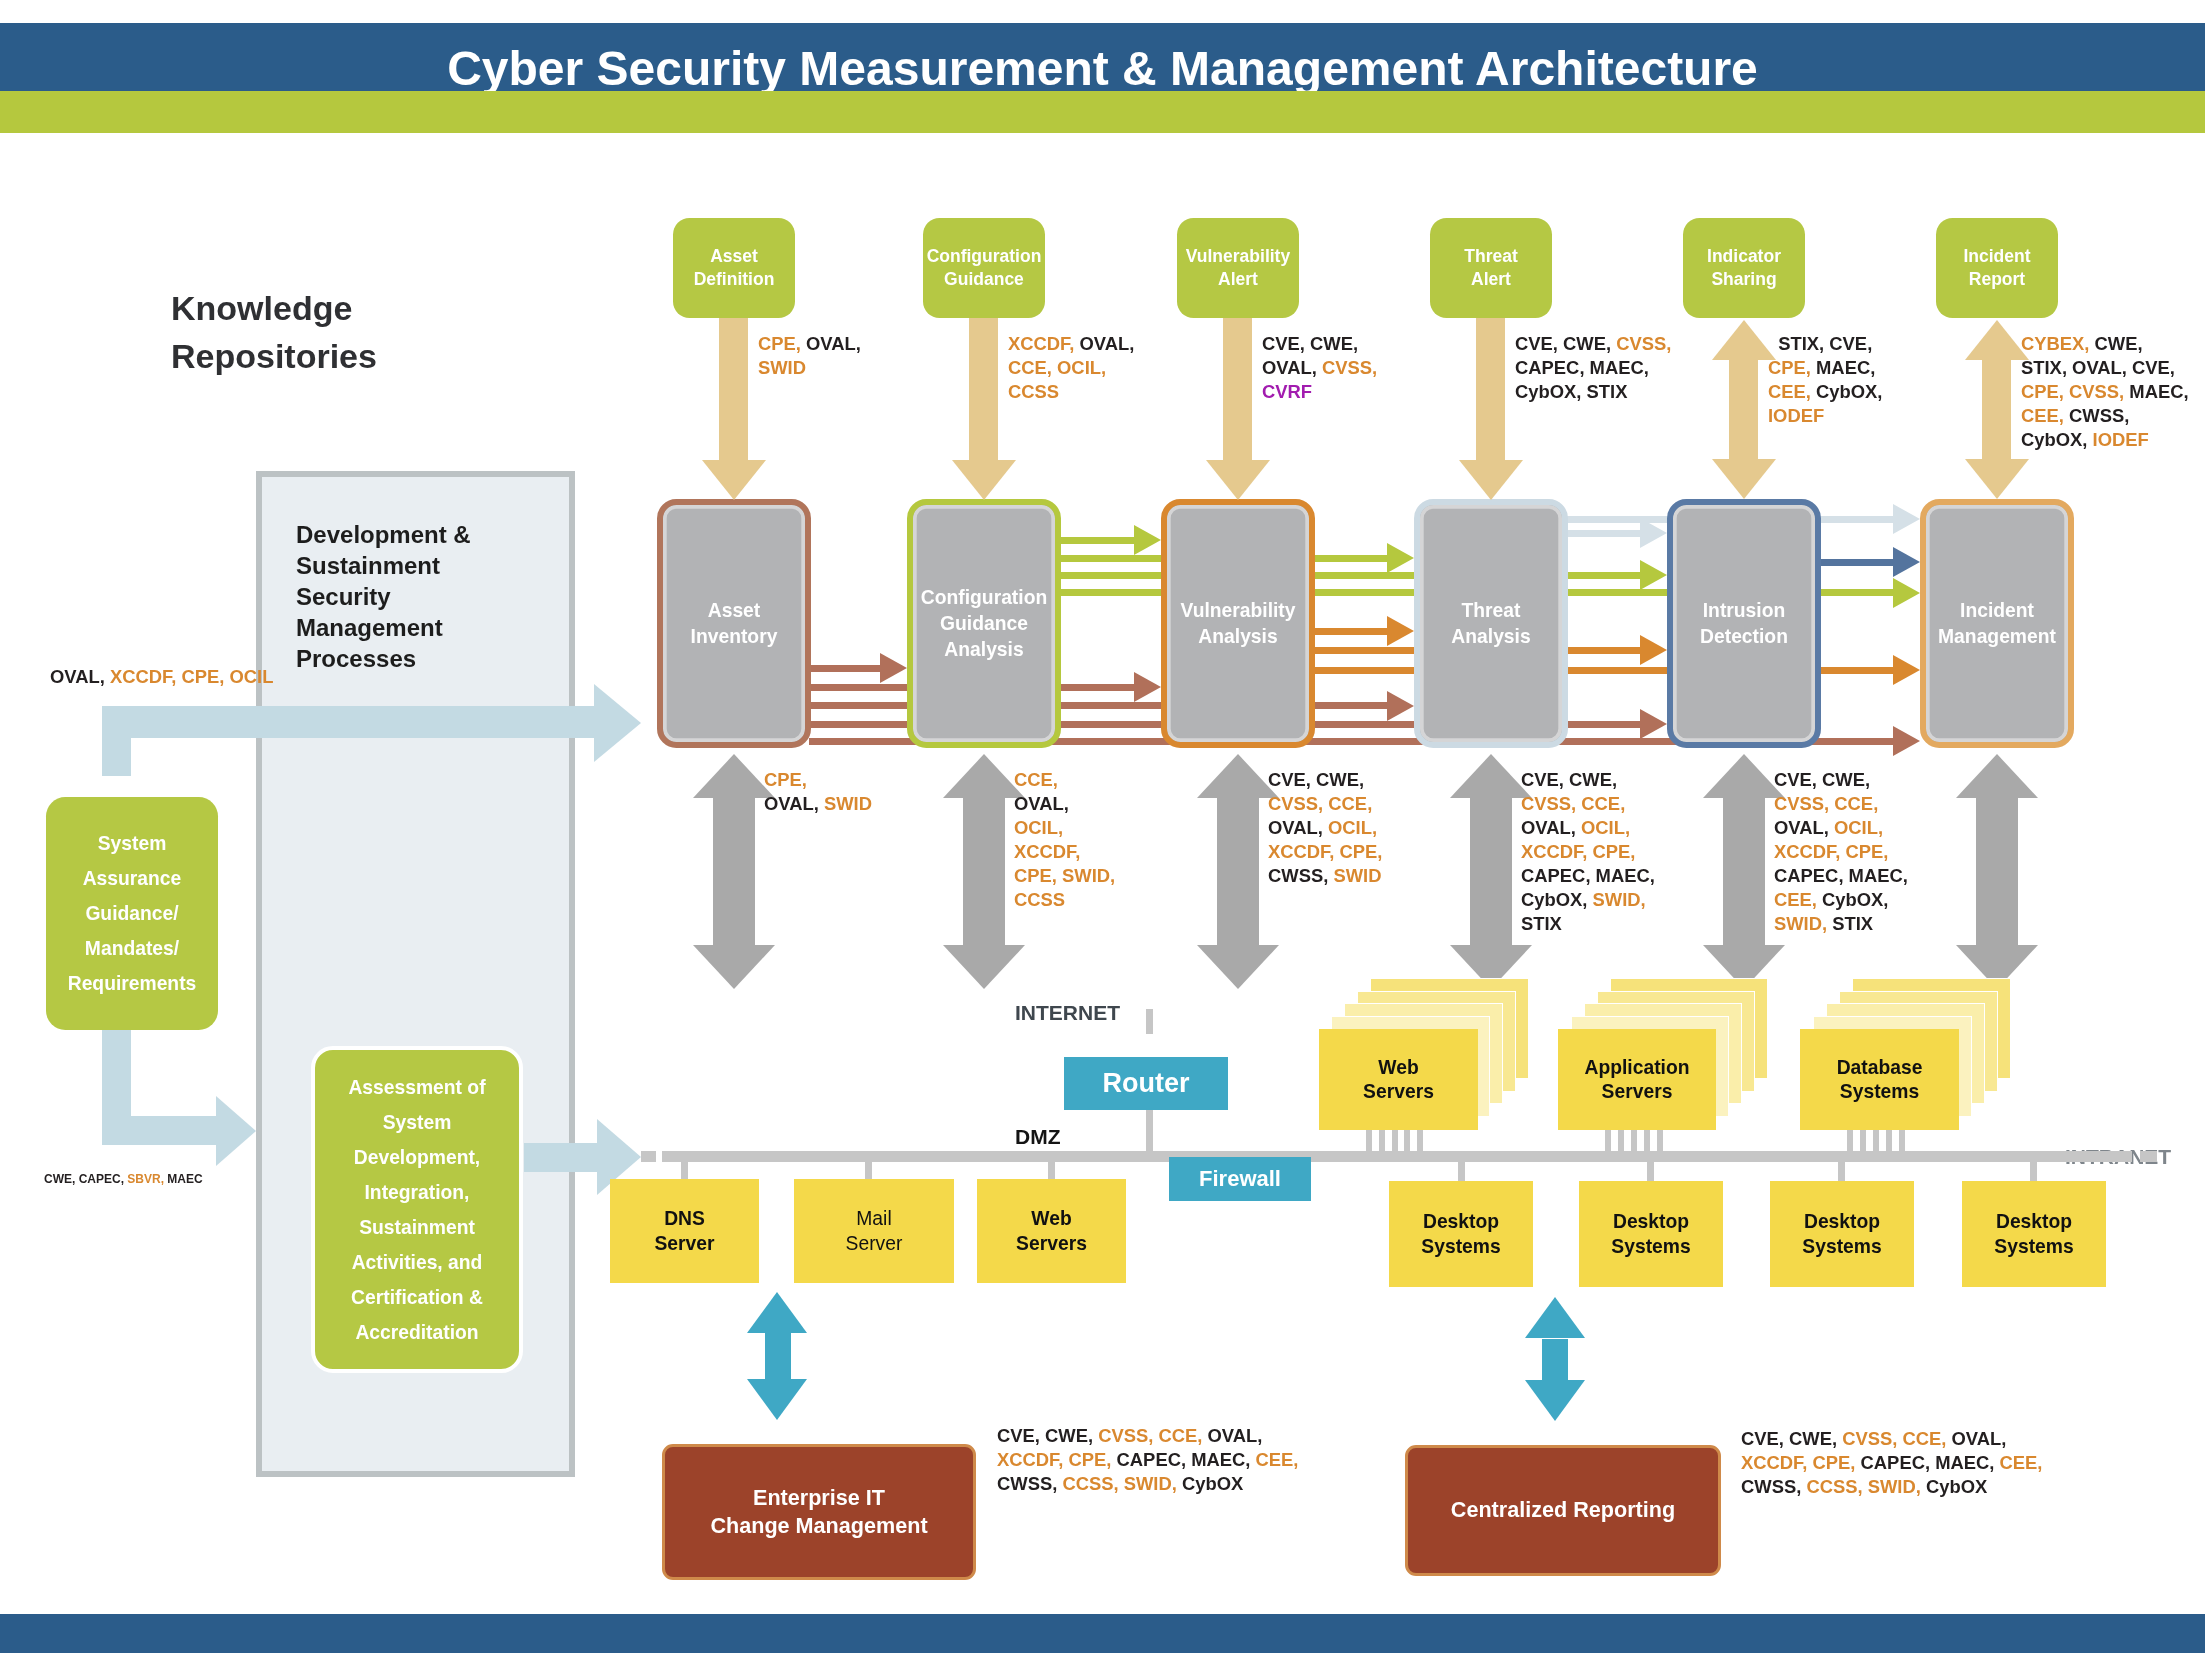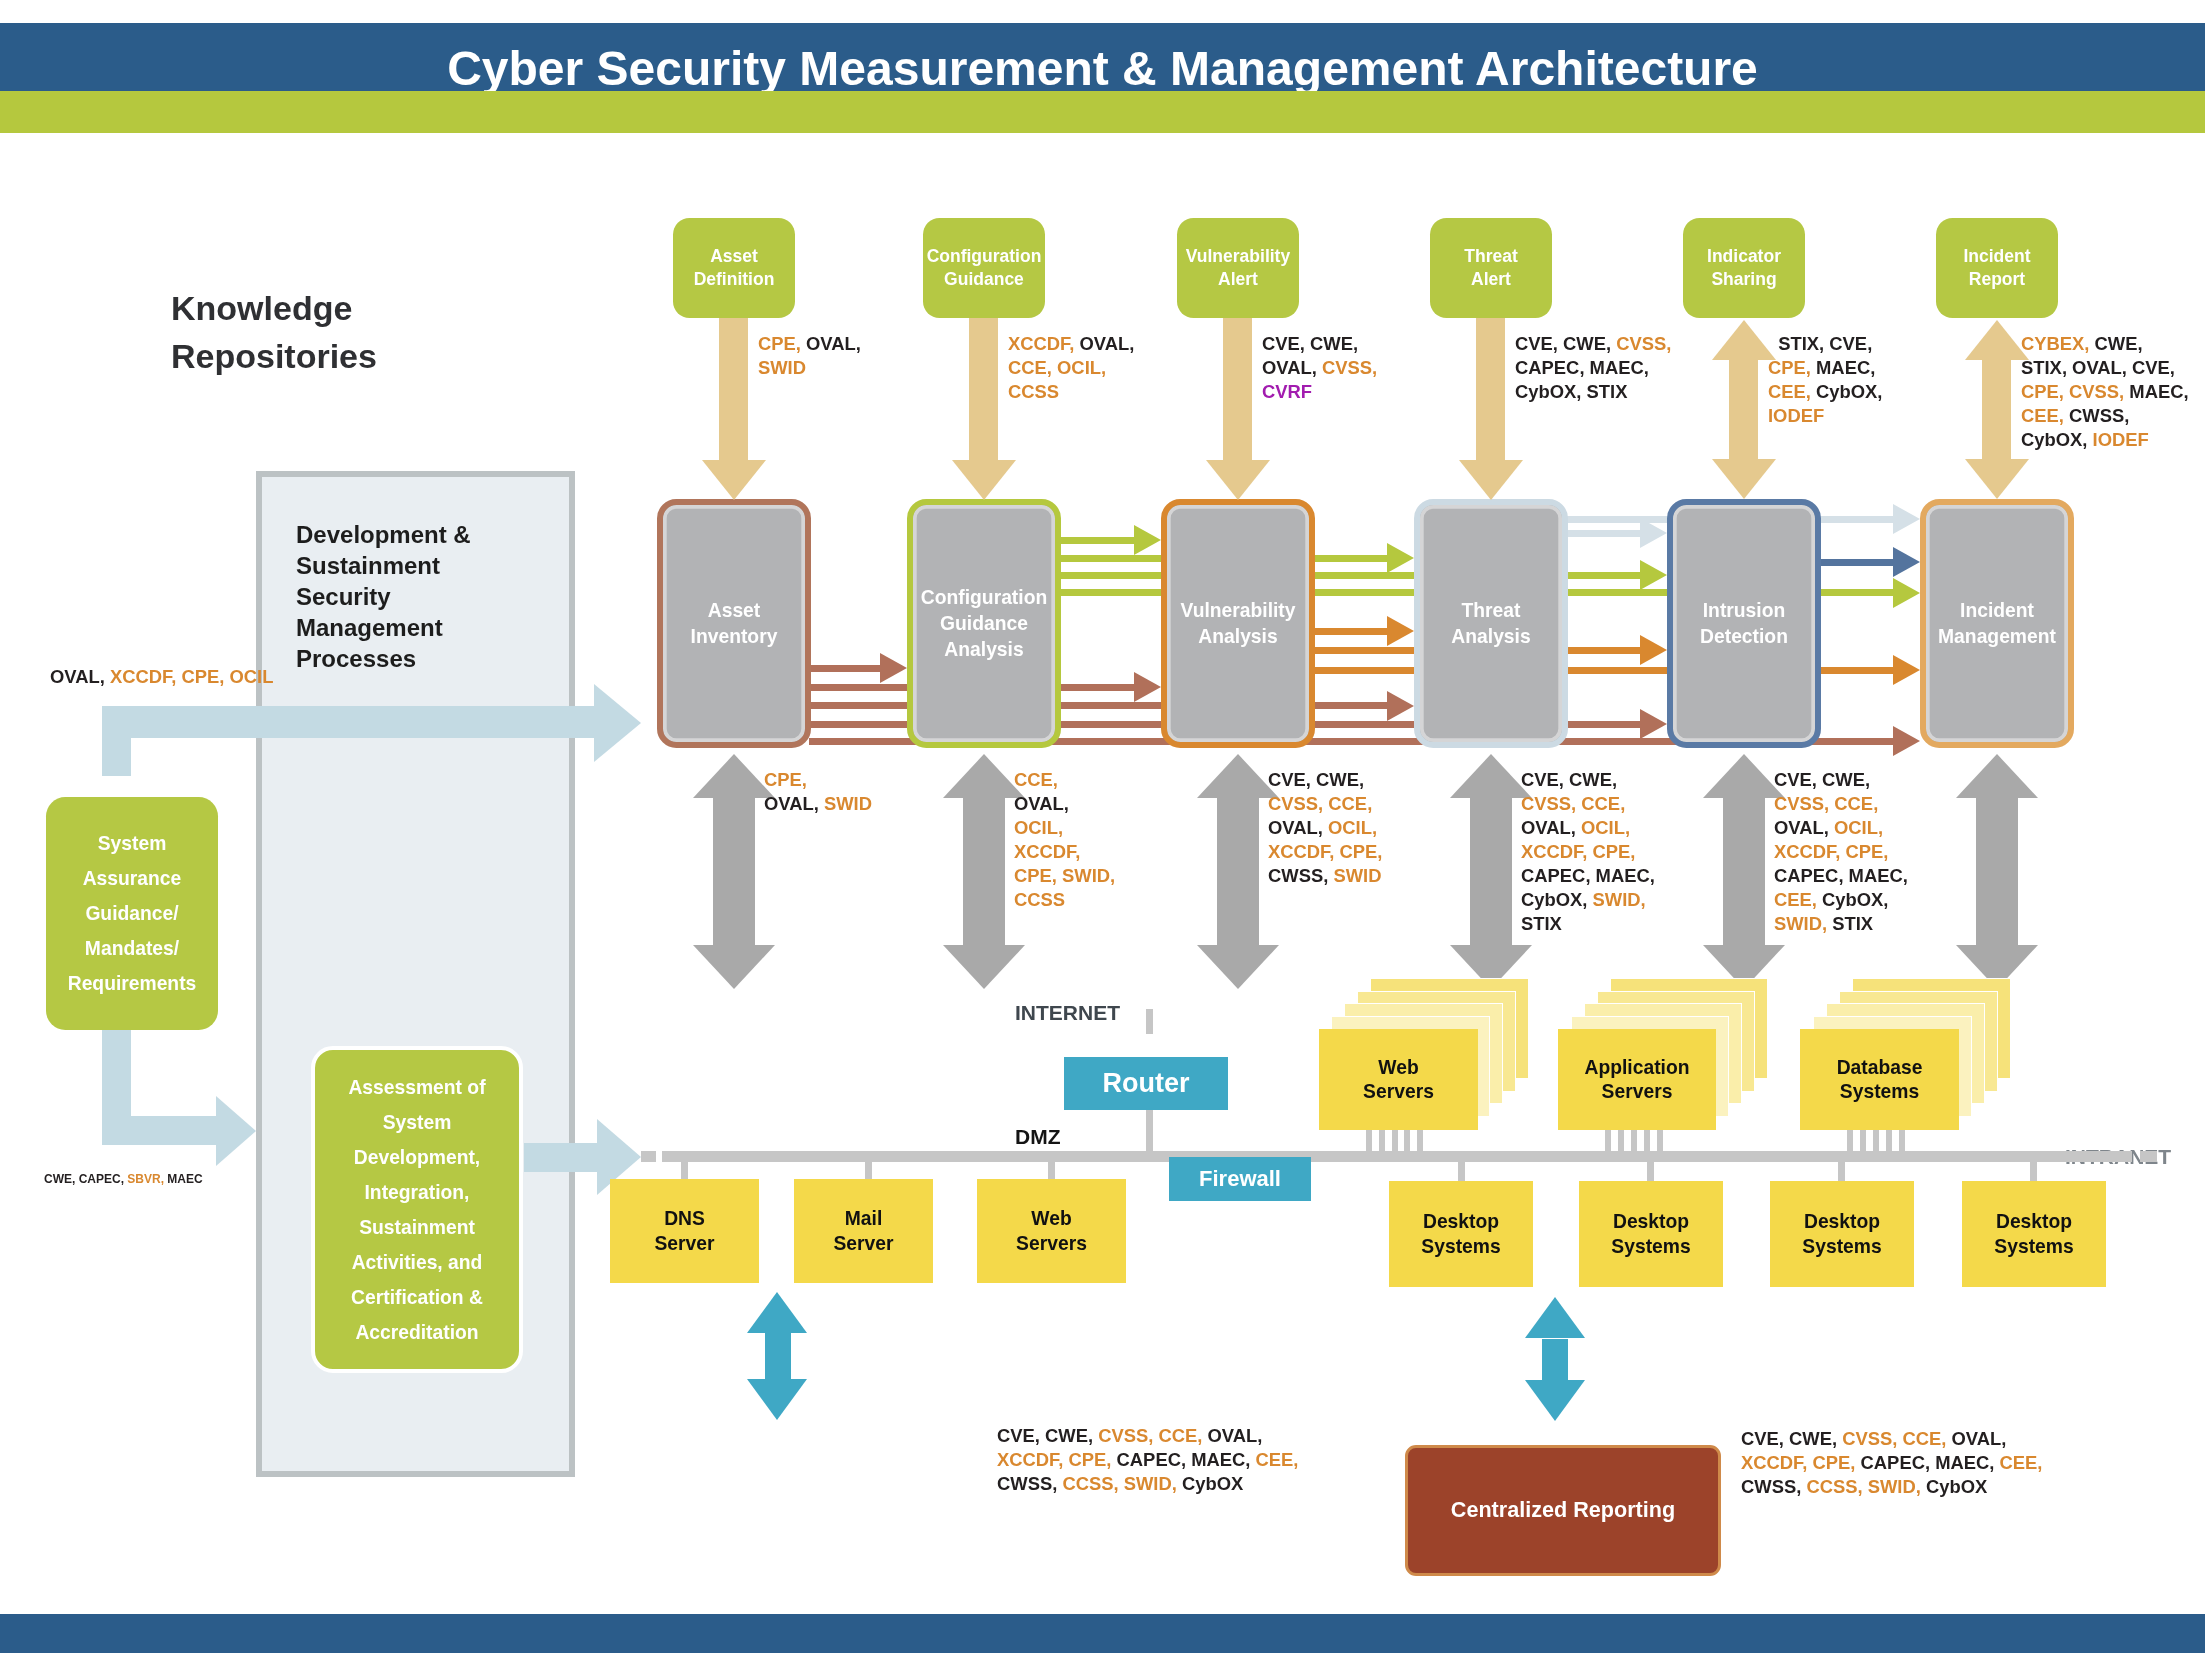--- a/index.html
+++ b/index.html
@@ -53,20 +53,23 @@
   <div class="abs bold pre" style="left:1015px;top:1102px;font-size:21px;color:#141414;">DMZ</div>
   <div class="abs bold pre" style="left:2065px;top:1122px;font-size:21px;color:#7e858b;">INTRANET</div>
 
   <div class="abs ctr bold" style="left:1064px;top:1034px;width:164px;height:53px;background:#3fa8c5;z-index:3;">
     <span style="color:#fff;font-size:27px;">Router</span>
   </div>
   <div class="abs ctr bold" style="left:1169px;top:1134px;width:142px;height:44px;background:#3fa8c5;z-index:3;">
     <span style="color:#fff;font-size:22px;">Firewall</span>
   </div>
 
+  <div class="abs ctr bold pre" style="left:662px;top:1421px;width:314px;height:136px;background:#9c432a;border:3.2px solid #cf8a4a;
+              box-sizing:border-box;border-radius:11px;color:#fff;font-size:21.6px;line-height:28.5px;">Enterprise IT
+Change Management</div>
   <div class="abs ctr bold pre" style="left:1405px;top:1422px;width:316px;height:131px;background:#9c432a;border:3.2px solid #cf8a4a;
               box-sizing:border-box;border-radius:11px;color:#fff;font-size:21.6px;line-height:28.5px;">Centralized Reporting</div>
 <div class="pre" style="position: absolute; left: 673px; top: 218px; width: 122px; height: 100px; background: rgb(181, 200, 68); border-radius: 16.5px; color: rgb(255, 255, 255); font-weight: bold; font-size: 17.5px; line-height: 23px; display: flex; align-items: center; justify-content: center; text-align: center; z-index: 3;">Asset
 Definition</div>
     <div style="position: absolute; left: 719px; top: 318px; width: 29px; height: 142px; background: rgb(229, 201, 142); z-index: 3;"></div>
     <div style="position: absolute; left: 702px; top: 460px; width: 0px; height: 0px; z-index: 3; border-left: 32px solid transparent; border-right: 32px solid transparent; border-top: 40px solid rgb(229, 201, 142);"></div>
     <div style="position: absolute; left: 758px; top: 332px; font-weight: bold; font-size: 18.4px; z-index: 4;">
       <div style="line-height: 24px; white-space: nowrap;"><span style="color: rgb(217, 136, 47);">CPE, </span><span style="color: rgb(35, 31, 32);">OVAL,</span></div>
       <div style="line-height: 24px; white-space: nowrap;"><span style="color: rgb(217, 136, 47);">SWID</span></div>
     </div>
@@ -234,21 +237,21 @@
     <div style="position: absolute; left: 597px; top: 1119px; width: 0px; height: 0px; z-index: 1; border-top: 38px solid transparent; border-bottom: 38px solid transparent; border-left: 44px solid rgb(195, 218, 227);"></div>
     <div style="position: absolute; left: 662px; top: 1151px; width: 1470px; height: 11px; background: rgb(198, 198, 198); z-index: 1;"></div>
     <div style="position: absolute; left: 641px; top: 1151px; width: 14.7px; height: 11px; background: rgb(198, 198, 198); z-index: 1;"></div>
     <div style="position: absolute; left: 2140px; top: 1151px; width: 16.5px; height: 11px; background: rgb(198, 198, 198); z-index: 1;"></div>
     <div style="position: absolute; left: 1146px; top: 1009px; width: 7.4px; height: 25px; background: rgb(198, 198, 198); z-index: 1;"></div>
     <div style="position: absolute; left: 1146px; top: 1087px; width: 7.4px; height: 64px; background: rgb(198, 198, 198); z-index: 1;"></div>
     <div style="position: absolute; left: 681px; top: 1162px; width: 7.4px; height: 17px; background: rgb(198, 198, 198); z-index: 1;"></div>
     <div class="pre" style="position: absolute; left: 610px; top: 1179px; width: 149px; height: 104px; background: rgb(244, 217, 74); color: rgb(17, 17, 17); font-weight: bold; font-size: 19.3px; line-height: 25px; display: flex; align-items: center; justify-content: center; text-align: center; z-index: 2;">DNS
 Server</div>
     <div style="position: absolute; left: 865px; top: 1162px; width: 7.4px; height: 17px; background: rgb(198, 198, 198); z-index: 1;"></div>
-    <div class="pre" style="position: absolute; left: 794px; top: 1179px; width: 139px; height: 104px; background: rgb(244, 217, 74); color: rgb(17, 17, 17); font-weight: bold; font-size: 19.3px; line-height: 25px; display: flex; align-items: center; justify-content: center; text-align: center; z-index: 2;">Mail
+    <div class="pre" style="position: absolute; left: 794px; top: 1179px; width: 160px; height: 104px; background: rgb(244, 217, 74); color: rgb(17, 17, 17); font-weight: normal; font-size: 19.3px; line-height: 25px; display: flex; align-items: center; justify-content: center; text-align: center; z-index: 2;">Mail
 Server</div>
     <div style="position: absolute; left: 1048px; top: 1162px; width: 7.4px; height: 17px; background: rgb(198, 198, 198); z-index: 1;"></div>
     <div class="pre" style="position: absolute; left: 977px; top: 1179px; width: 149px; height: 104px; background: rgb(244, 217, 74); color: rgb(17, 17, 17); font-weight: bold; font-size: 19.3px; line-height: 25px; display: flex; align-items: center; justify-content: center; text-align: center; z-index: 2;">Web
 Servers</div>
     <div style="position: absolute; left: 1370px; top: 978px; width: 159px; height: 101px; background: rgb(246, 226, 122); border: 1.8px solid rgb(255, 255, 255); box-sizing: border-box; z-index: 1;"></div>
     <div style="position: absolute; left: 1357px; top: 991px; width: 159px; height: 101px; background: rgb(248, 232, 146); border: 1.8px solid rgb(255, 255, 255); box-sizing: border-box; z-index: 1;"></div>
     <div style="position: absolute; left: 1344px; top: 1003px; width: 159px; height: 101px; background: rgb(250, 238, 170); border: 1.8px solid rgb(255, 255, 255); box-sizing: border-box; z-index: 1;"></div>
     <div style="position: absolute; left: 1331px; top: 1016px; width: 159px; height: 101px; background: rgb(251, 242, 191); border: 1.8px solid rgb(255, 255, 255); box-sizing: border-box; z-index: 1;"></div>
     <div class="pre" style="position: absolute; left: 1319px; top: 1029px; width: 159px; height: 101px; background: rgb(244, 217, 74); color: rgb(17, 17, 17); font-weight: bold; font-size: 19.3px; line-height: 24px; display: flex; align-items: center; justify-content: center; text-align: center; z-index: 2;">Web
 Servers</div>

